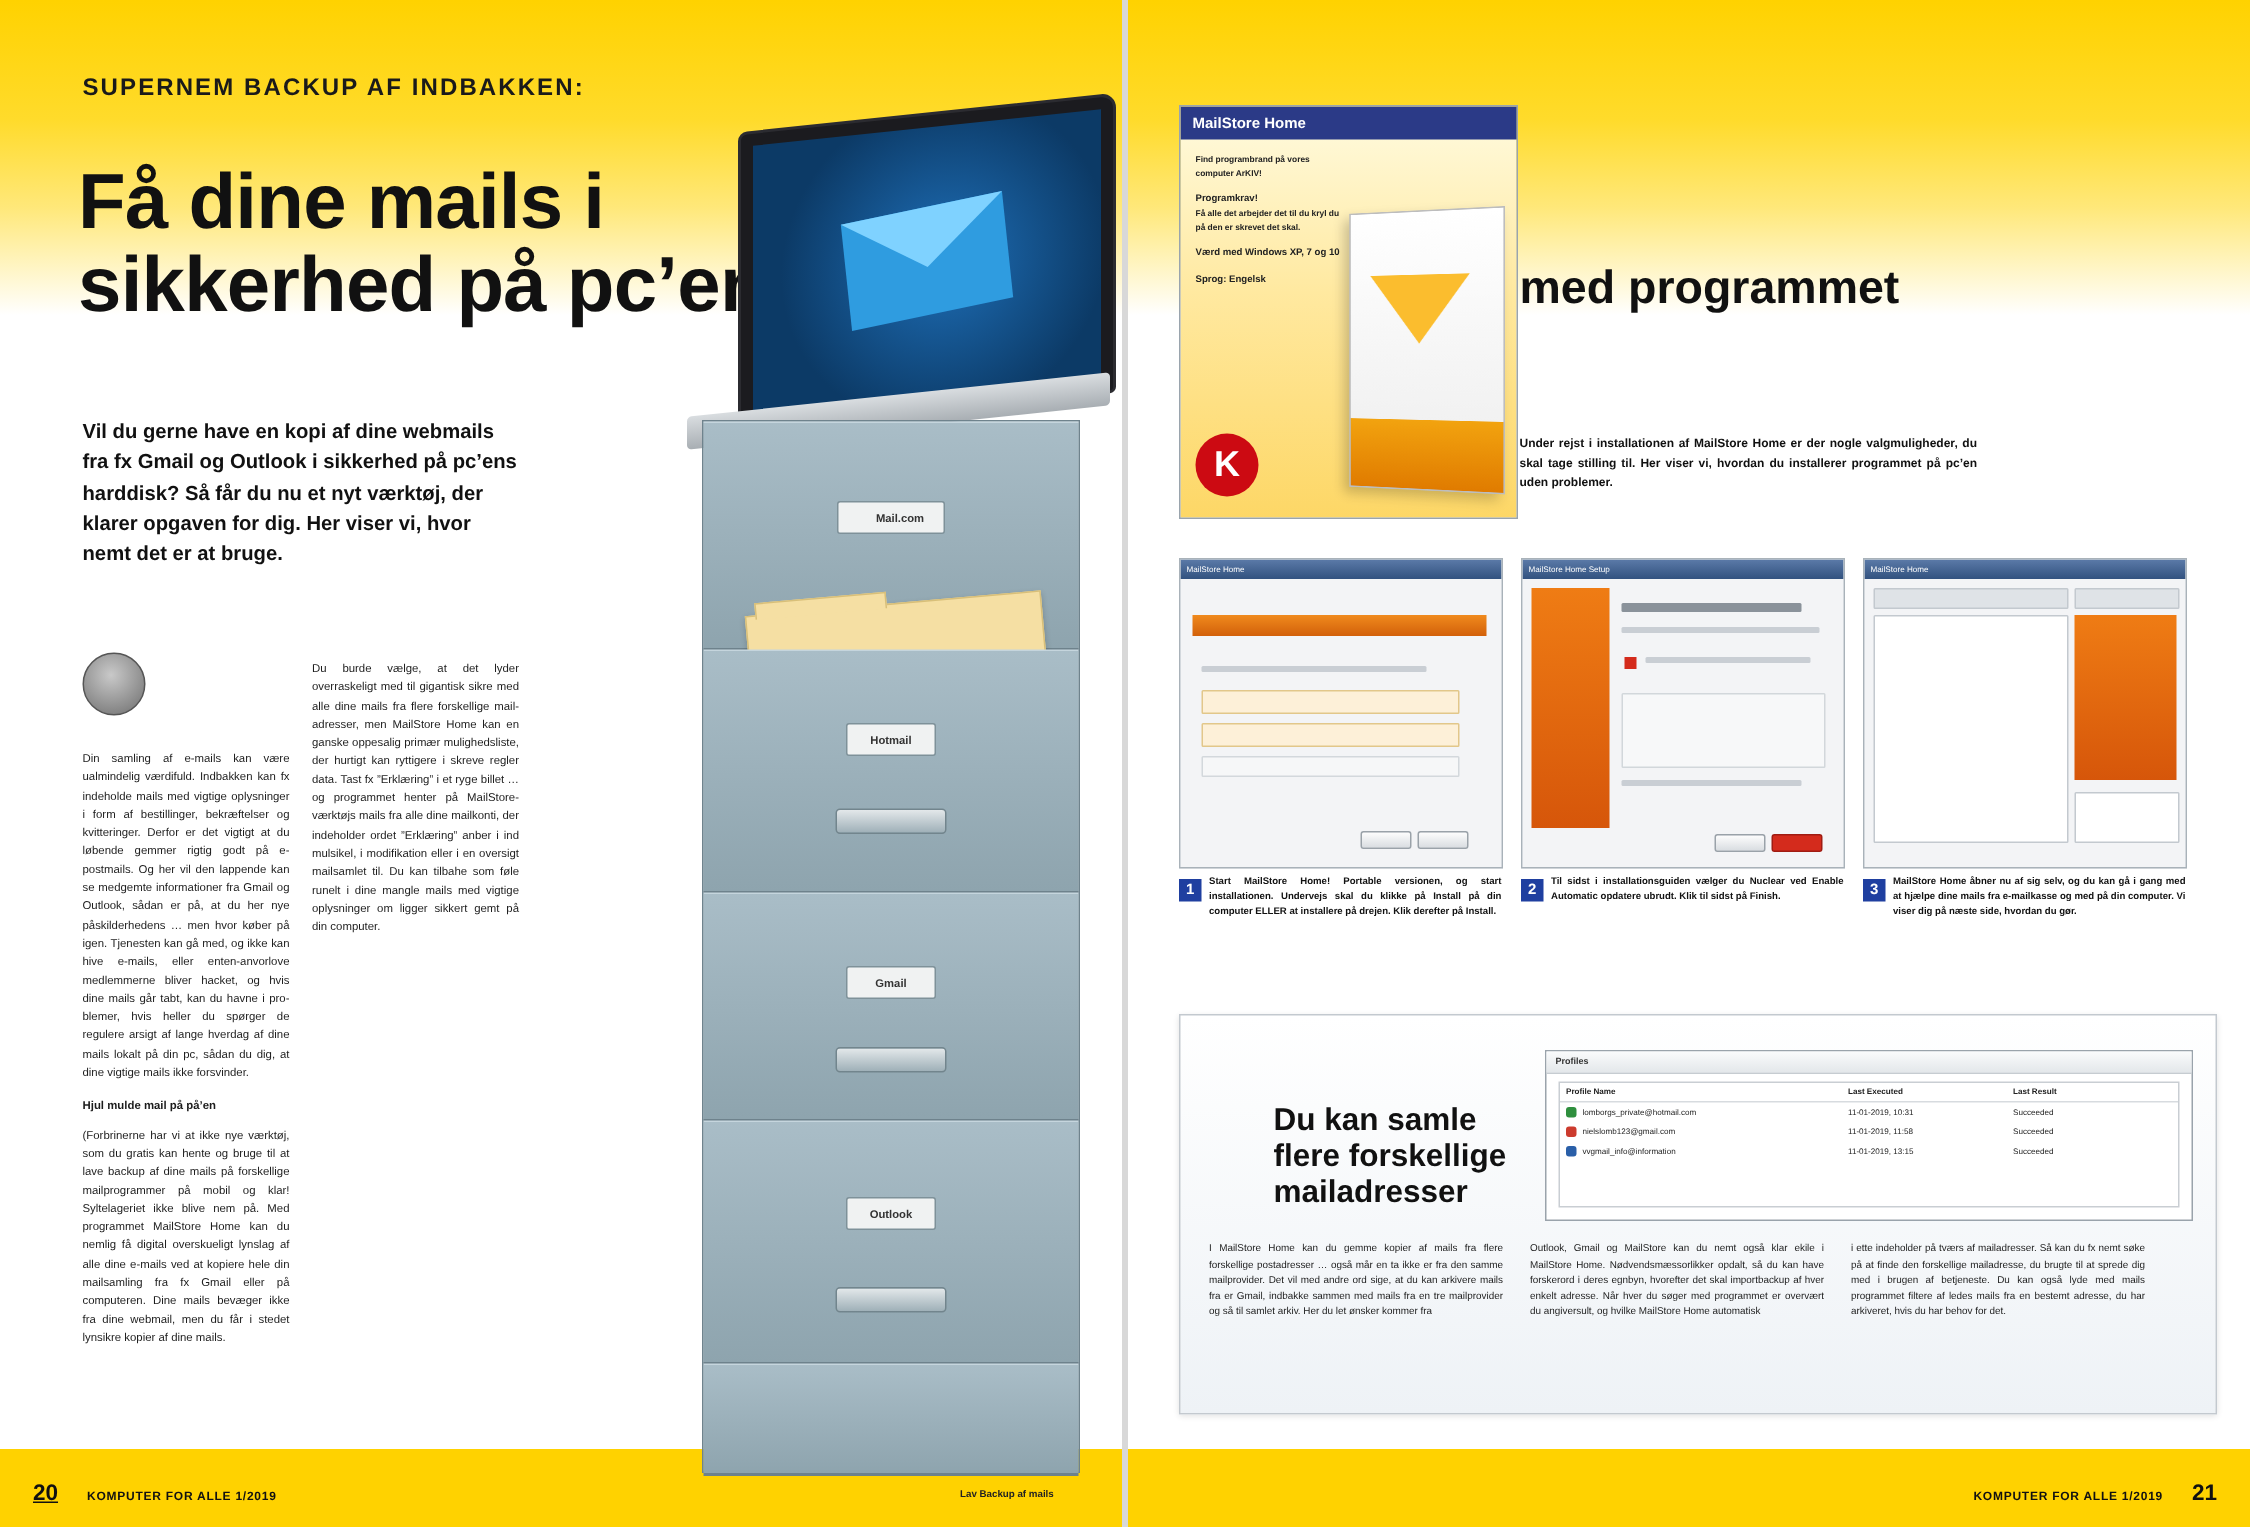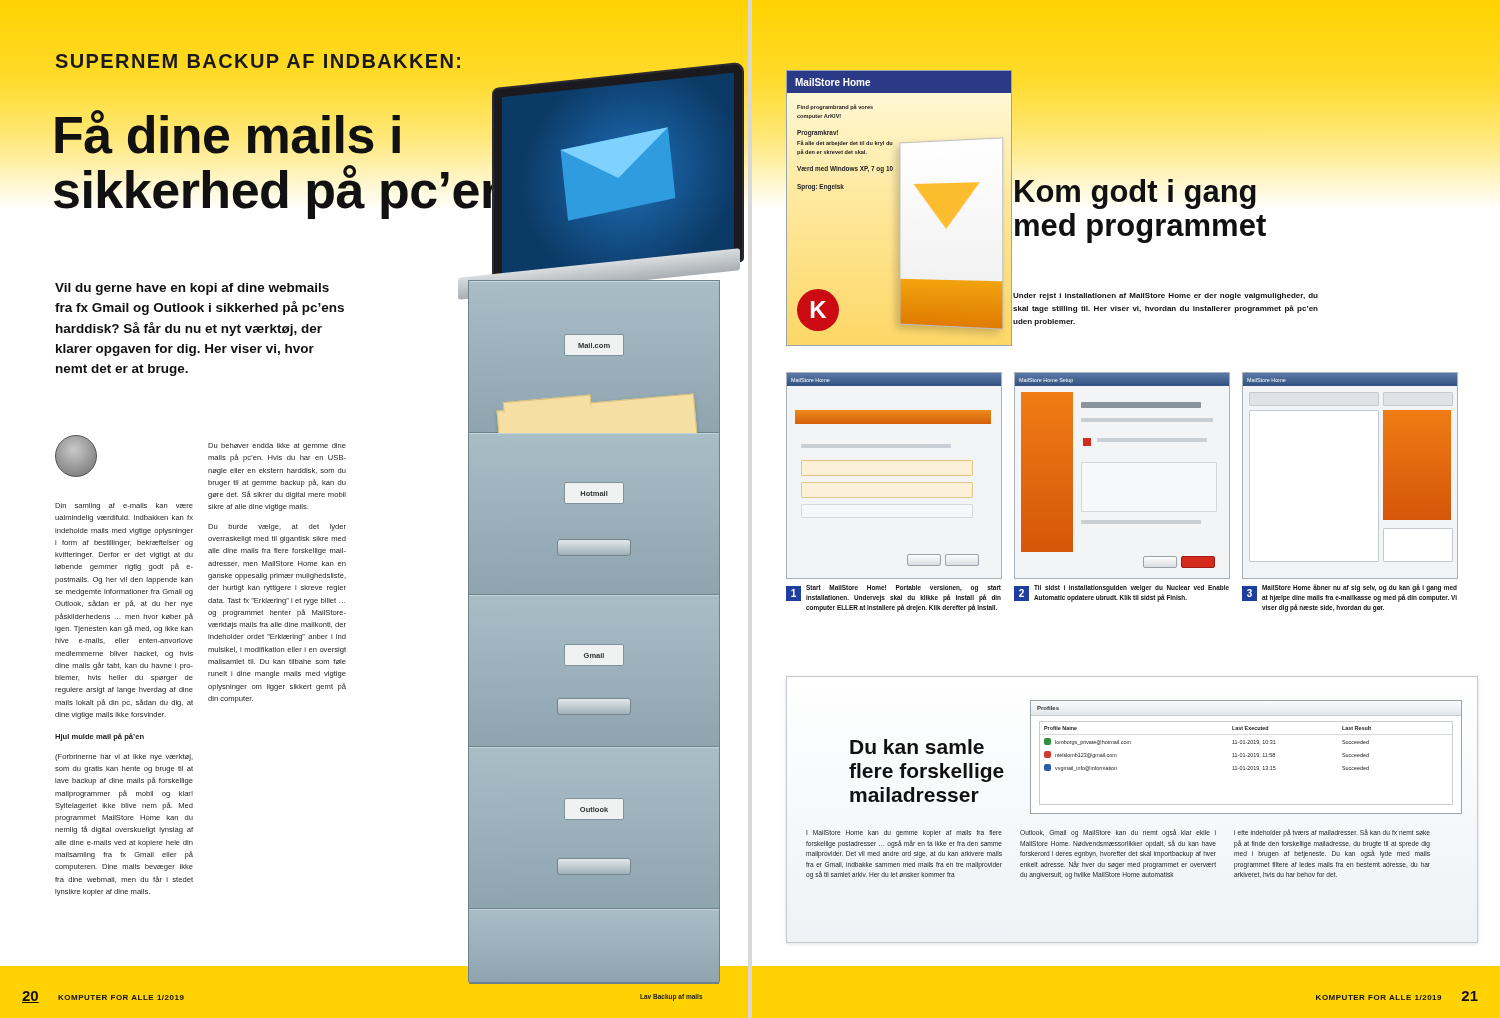--- a/index.html
+++ b/index.html
@@ -10,21 +10,21 @@
   .page{position:absolute;top:0;height:1018px;background:#ffffff;overflow:hidden;}
   .page-left{left:0;width:748px;}
   .page-right{left:752px;width:748px;}
   .gutter{position:absolute;left:748px;top:0;width:4px;height:1018px;background:#d8d8d8;}
 
   .yellow-top{position:absolute;left:0;top:0;width:100%;height:210px;
     background:linear-gradient(180deg,#ffd200 0%,#ffdb2b 38%,#ffe87a 66%,#ffffff 100%);}
   .yellow-bottom{position:absolute;left:0;bottom:0;width:100%;height:52px;background:#ffd200;}
 
   
-  .kicker{position:absolute;left:55px;top:50px;font-size:20px;font-weight:bold;color:#1a1a1a;letter-spacing:1.4px;}
+  .kicker{position:absolute;left:55px;top:50px;font-size:16px;font-weight:bold;color:#1a1a1a;letter-spacing:1.4px;}
   .headline{position:absolute;left:52px;top:108px;width:640px;font-size:52px;line-height:1.05;font-weight:bold;color:#111;letter-spacing:-0.5px;}
   .headline span{display:block;}
   .standfirst{position:absolute;left:55px;top:278px;width:290px;font-size:13.5px;line-height:1.5;font-weight:bold;color:#111;}
 
   .byline{position:absolute;left:55px;top:435px;width:290px;display:flex;gap:10px;}
   .byline-photo{width:40px;height:40px;border-radius:50%;background:radial-gradient(circle at 45% 35%,#c9c9c9,#6d6d6d);flex:0 0 auto;border:1px solid #555;}
   .byline-text{font-size:8.5px;line-height:1.5;color:#222;text-align:right;flex:1;padding-top:6px;}
   .byline-text b{display:block;font-size:9px;}
 
   .col{position:absolute;font-size:7.6px;line-height:1.62;color:#1c1c1c;text-align:justify;}
@@ -123,37 +123,36 @@
     <div class="byline">
       <div class="byline-photo"></div>
     </div>
 
     <div class="col col-1">
       <p>Din samling af e-mails kan væ­re ualmindelig værdifuld. Indbak­ken kan fx indeholde mails med vigtige oplysninger i form af bestillinger, bekræftelser og kvitteringer. Derfor er det vigtigt at du løbende gemmer rigtig godt på e-postmails. Og her vil den lappende kan se med­gemte informationer fra Gmail og Out­look, sådan er på, at du her nye påskilderhedens … men hvor køber på igen. Tjenesten kan gå med, og ikke kan hive e-mails, eller enten-anvorlove medlemmerne bliver hacket, og hvis dine mails går tabt, kan du havne i pro­blemer, hvis heller du spørger de regulere arsigt af lange hverdag af dine mails lokalt på din pc, sådan du dig, at dine vigtige mails ikke forsvinder.</p>
       <p class="sub">Hjul mulde mail på på’en</p>
       <p>(Forbrinerne har vi at ikke nye værktøj, som du gratis kan hente og bruge til at lave backup af dine mails på forskellige mailprogrammer på mobil og klar! Syltelageriet ikke blive nem på. Med programmet Mail­Store Home kan du nemlig få digital overskueligt lynslag af alle dine e-mails ved at kopiere hele din mailsamling fra fx Gmail eller på computeren. Di­ne mails bevæger ikke fra dine webmail, men du får i stedet lynsikre kopier af dine mails.</p>
     </div>
     <div class="col col-2">
-      <p>Du behøver endda ikke at gemme dine mails på pc’en. Hvis du har en USB-nøgle eller en ekstern harddisk, som du bruger til at gemme backup på, kan du gøre det. Så sikrer du digital mere mobil sikre af alle dine vigtige mails.</p>
       <p>Du burde vælge, at det ly­der overraskeligt med til gi­gantisk sikre med alle dine mails fra flere forskellige mail­adresser, men MailStore Home kan en ganske oppesalig pri­mær mulighedsliste, der hurtigt kan ryttigere i skreve regler data. Tast fx ”Erklæring” i et ryge bil­let … og programmet henter på MailStore-værktøjs mails fra alle dine mailkonti, der in­deholder ordet ”Erklæring” an­ber i ind mulsikel, i modifikation eller i en oversigt mailsamlet til. Du kan tilbahe som føle runelt i dine mangle mails med vigtige oplysninger om ligger sikkert gemt på din computer.</p>
     </div>
 
     <div class="illus">
       <div class="laptop">
         <div class="laptop-screen">
           <div class="laptop-inner">
             <div class="env"></div>
           </div>
         </div>
         <div class="laptop-base"></div>
       </div>
 
       <div class="cabinet">
         <div class="drawer" style="top:0;height:150px;">
-          <div class="drawer-label" style="top:52px;">Mail.com</div>
+          <div class="drawer-label" style="top:52px;padding-left:12px;">Mail.com</div>
           <div class="folder"></div>
         </div>
         <div class="drawer" style="top:152px;height:160px;">
           <div class="drawer-label" style="top:48px;">Hotmail</div>
           <div class="drawer-handle" style="top:105px;"></div>
         </div>
         <div class="drawer" style="top:314px;height:150px;">
           <div class="drawer-label" style="top:48px;">Gmail</div>
           <div class="drawer-handle" style="top:102px;"></div>
         </div>
@@ -186,21 +185,20 @@
         <b>Sprog: Engelsk</b>
       </div>
       <div class="boxshot">
         <div class="boxshot-arrow"></div>
         <div class="boxshot-band"></div>
       </div>
       <div class="kmark">K</div>
     </div>
 
     <div class="r-headline" style="left:261px;top:175px;">
-      <span>Kom godt i gang</span>
       <span>med programmet</span>
     </div>
     <div class="r-intro" style="left:261px;top:290px;">Under rejst i installationen af MailStore Home er der nogle valgmuligheder, du skal tage stilling til. Her viser vi, hvordan du installerer programmet på pc’en uden problemer.</div>
 
     <div class="shot" style="left:34px;top:372px;">
       <div class="shot-title">MailStore Home</div>
       <div class="shot-body">
         <div class="shot-orange" style="top:24px;left:8px;width:196px;height:14px;"></div>
         <div class="shot-line" style="left:14px;top:58px;width:150px;"></div>
         <div class="shot-line" style="left:14px;top:74px;width:170px;height:14px;background:#fdf0d8;border:1px solid #e2c78a;"></div>

